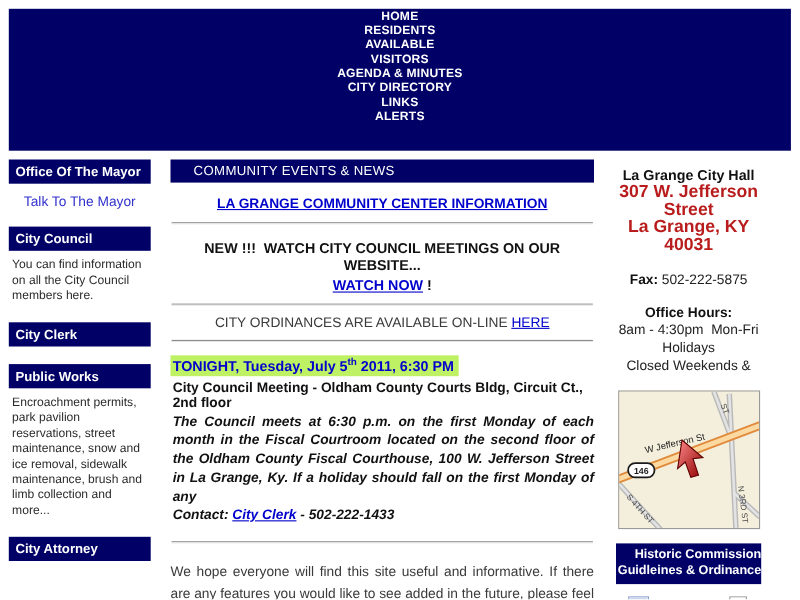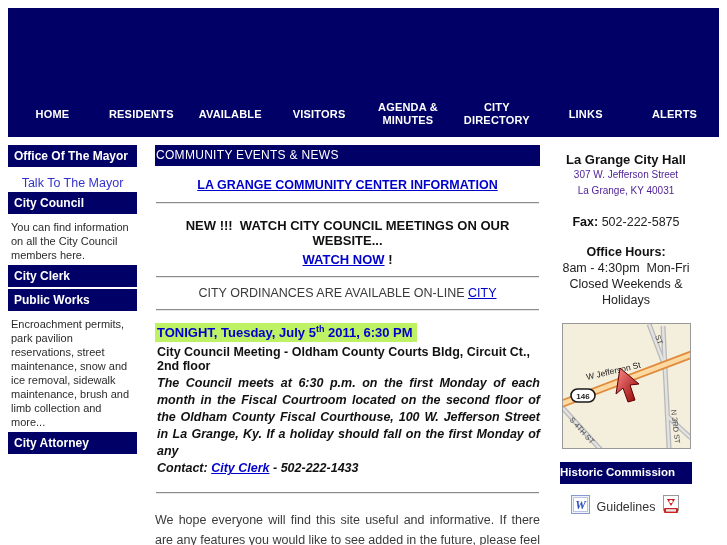--- a/index.html
+++ b/index.html
@@ -2,65 +2,65 @@
 <html><head>
 <meta charset="utf-8">
 <style>
   * { margin:0; padding:0; box-sizing:border-box; }
   html,body { background:#ffffff; }
   body { font-family:"Liberation Sans", sans-serif; }
   .page { position:relative; width:727px; height:545px; background:#ffffff; overflow:hidden; }
 
   
   .header { margin:8px 8px 0 8px; height:129px; background:#000066; display:flex; flex-direction:column; justify-content:flex-end; }
-  .nav { display:flex; width:100%; padding-bottom:10px; }
+  .nav { display:flex; width:100%; padding-bottom:24px;flex-direction:column; }
   .nav-item { flex:1 1 0; color:#ffffff; font-weight:bold; font-size:11px; line-height:13px; text-align:center; letter-spacing:.2px; cursor:pointer; padding:0 8px; align-self:center; }
 
   
   .content { display:flex; margin:8px 8px 0 8px; align-items:flex-start; }
   .sidebar { width:129px; flex:0 0 129px; }
   .middle  { width:385px; flex:0 0 385px; margin-left:18px; }
   .right   { flex:1 1 auto; margin-left:8px; }
 
   
-  .side-head { background:#000066; color:#fff; font-weight:bold; font-size:12px; padding:4px 0 4px 6px; margin-top:2px; }
+  .side-head { background:#000066; color:#fff; font-weight:bold; font-size:12px; padding:4px 0 4px 6px; margin-top:16px; }
   .side-head:first-child { margin-top:0; }
   .side-link { display:block; text-align:center; color:#3333cc; font-size:12.5px; margin:9px 0 2px 0; text-decoration:none; cursor:pointer; }
   .side-desc { font-size:11px; color:#2b2b2b; line-height:14px; padding:6px 1px 1px 3px; }
 
   
-  .mid-bar { background:#000066; color:#ffffff; font-size:12px; letter-spacing:.3px; padding:3px 0 4px 1px; }
+  .mid-bar { background:#000066; color:#ffffff; font-size:12px; letter-spacing:.3px; padding:3px 0 4px 21px; }
   .center-link { display:block; text-align:center; font-weight:bold; font-size:12.5px; color:#0000cc; text-decoration:underline; margin:12px 0 10px 0; cursor:pointer; }
   hr.sep { border:0; border-top:1px solid #8c8c8c; border-bottom:1px solid #e6e6e6; margin:8px 1px; }
   .new-line { text-align:center; font-weight:bold; font-size:13px; color:#111; margin-top:14px; white-space:pre-wrap; }
   .watch-line { text-align:center; font-weight:bold; font-size:13px; color:#111; margin:4px 0 9px 0; }
   .watch-line a { color:#0000cc; text-decoration:underline; cursor:pointer; }
   .ord-line { text-align:center; font-size:12.5px; color:#3a3a3a; margin:7px 0 9px 0; }
   .ord-line a { color:#0000cc; text-decoration:underline; cursor:pointer; }
   .tonight { display:inline-block; background:#bef264; color:#0000cc; font-weight:bold; font-size:13px; padding:1px 4px 2px 2px; margin-top:4px; }
   .tonight sup { font-size:9px; }
   .meeting-title { font-weight:bold; font-size:12.5px; color:#111; margin:3px 0 0 2px; }
   .meeting-desc { font-weight:bold; font-style:italic; font-size:12.5px; color:#111; line-height:17px; text-align:justify; margin:2px 0 0 2px; }
   .contact-line { font-weight:bold; font-style:italic; font-size:12.5px; color:#111; margin:0 0 0 2px; line-height:17px; }
   .contact-line a { color:#0000cc; text-decoration:underline; cursor:pointer; }
   hr.sep-wide { border:0; border-top:1px solid #8c8c8c; border-bottom:1px solid #e6e6e6; margin:15px 1px 0 1px; }
   .welcome { font-size:12.5px; color:#3a3a3a; line-height:20px; text-align:justify; margin-top:16px; }
 
   
   .right-inner { width:140px; margin-left:8px; text-align:center; }
   .hall-name { font-weight:bold; font-size:13px; color:#111; margin-top:7px; }
-  .addr-line { font-size:10px; color:#4c1d95; line-height:16px; }
+  .addr-line { font-size:16px; color:#b91c1c; line-height:16px;font-weight:bold; }
   .phone-block { margin-top:15px; }
   .phone-line { font-size:12.5px; color:#222; line-height:16px; }
   .phone-line b { color:#111; }
   .hours-block { margin-top:14px; }
   .hours-label { font-weight:bold; font-size:12.5px; color:#111; line-height:16px; }
   .hours-line { font-size:12.5px; color:#222; line-height:16px; white-space:pre-wrap; }
   .map-wrap { width:129px; height:126px; border:1px solid #999; margin:15px auto 0 auto; background:#f4efdc; }
-  .historic-box { width:132px; margin:13px auto 0 auto; background:#000066; color:#ffffff; font-weight:bold; font-size:11.5px; line-height:15px; text-align:left; padding:3px 0 4px 0; }
+  .historic-box { width:132px; margin:13px auto 0 auto; background:#000066; color:#ffffff; font-weight:bold; font-size:11.5px; line-height:15px; text-align:right; padding:3px 0 4px 0; }
   .guides-row { display:flex; justify-content:center; align-items:center; gap:6px; margin-top:11px; }
   .guides-label { font-size:12.5px; color:#333; }
   .doc-icon { display:inline-block; cursor:pointer; }
 </style>
 </head>
 <body>
 
 <div class="page">
 
   <div class="header">
@@ -102,21 +102,21 @@
       <hr class="sep">
 
       <div class="new-line">NEW !!!  WATCH CITY COUNCIL MEETINGS ON OUR WEBSITE...</div>
       <div class="watch-line">
         <a>WATCH NOW</a><span> !</span>
       </div>
 
       <hr class="sep">
 
       <div class="ord-line">
-        <span>CITY ORDINANCES ARE AVAILABLE ON-LINE </span><a>CITY</a>
+        <span>CITY ORDINANCES ARE AVAILABLE ON-LINE </span><a>HERE</a>
       </div>
 
       <hr class="sep">
 
       <div class="tonight">
         <span>TONIGHT, Tuesday, July 5</span><sup>th</sup><span> 2011, 6:30 PM</span>
       </div>
 
       <div class="meeting-title">City Council Meeting - Oldham County Courts Bldg, Circuit Ct., 2nd floor</div>
       <div class="meeting-desc">The Council meets at 6:30 p.m. on the first Monday of each month in the Fiscal Courtroom located on the second floor of the Oldham County Fiscal Courthouse, 100 W. Jefferson Street in La Grange, Ky. If a holiday should fall on the first Monday of any</div>
@@ -135,22 +135,22 @@
         <div class="addr-line">307 W. Jefferson Street</div>
         <div class="addr-line">La Grange, KY 40031</div>
 
         <div class="phone-block">
           <div class="phone-line"><b>Fax:</b><span> 502-222-5875</span></div>
         </div>
 
         <div class="hours-block">
           <div class="hours-label">Office Hours:</div>
           <div class="hours-line">8am - 4:30pm  Mon-Fri</div>
+          <div class="hours-line">Holidays</div>
           <div class="hours-line">Closed Weekends &amp;</div>
-          <div class="hours-line">Holidays</div>
         </div>
 
         <div class="map-wrap">
           <svg width="127" height="124" viewBox="0 0 127 124" xmlns="http://www.w3.org/2000/svg">
             <defs>
               <linearGradient id="redgrad" x1="0" y1="0" x2="1" y2="1">
                 <stop offset="0" stop-color="#ff8a8a"></stop>
                 <stop offset="1" stop-color="#8f0000"></stop>
               </linearGradient>
             </defs>
@@ -181,20 +181,21 @@
               <rect x="8" y="65" width="24" height="13" rx="6.5" fill="#ffffff" stroke="#1a1a1a" stroke-width="1.6"></rect>
               <text x="20" y="75" font-size="8" font-weight="bold" fill="#1a1a1a" text-anchor="middle" font-family="Liberation Sans, sans-serif">146</text>
             </g>
 
             <path d="M57,44 L76,60 L67,61 L72,76 L65,78 L60,64 L53,70 Z" fill="url(#redgrad)" stroke="#5e0000" stroke-width="1"></path>
           </svg>
         </div>
 
         <div class="historic-box">
           <div>Historic Commission</div>
+          <div>Guidleines &amp; Ordinance</div>
         </div>
 
         <div class="guides-row">
           <span class="doc-icon">
             <svg width="19" height="19" viewBox="0 0 19 19" xmlns="http://www.w3.org/2000/svg">
               <rect x="0.5" y="0.5" width="18" height="18" fill="#eef2fb" stroke="#8899cc" stroke-width="1"></rect>
               <rect x="2.5" y="2.5" width="14" height="14" fill="#ffffff" stroke="#b9c4e2" stroke-width="1"></rect>
               <text x="9.5" y="14" font-size="12" font-weight="bold" font-style="italic" fill="#2b4bbf" text-anchor="middle" font-family="Liberation Serif, serif">W</text>
             </svg>
           </span>

